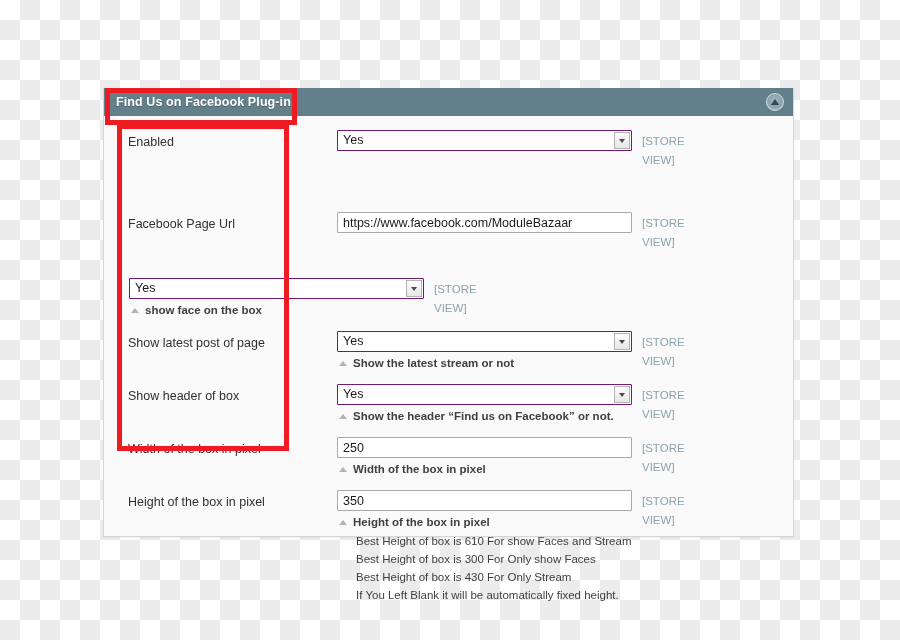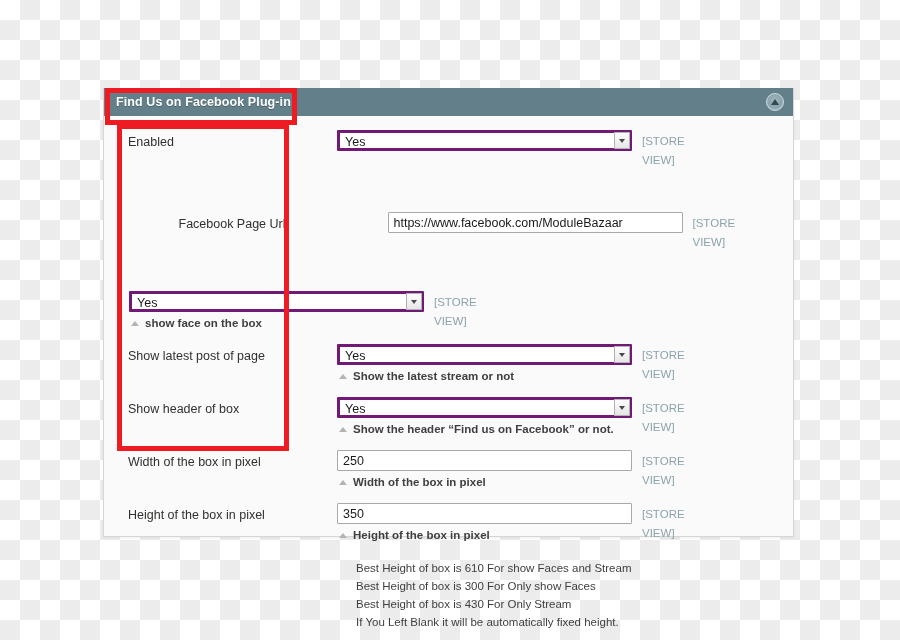--- a/index.html
+++ b/index.html
@@ -101,21 +101,21 @@
   }
 
   select.ctl {
     -webkit-appearance: none;
     appearance: none;
     width: 295px; height: 21px;
     font-family: "Liberation Sans", sans-serif;
     font-size: 12.5px;
     color: #1a1a1a;
     padding: 0 22px 0 5px;
-    border: 3px solid #701a75;
+    border: 1px solid #701a75;
     border-radius: 1px;
     background: #ffffff;
     line-height: 19px;
   }
   .select-wrap { position: relative; display: inline-block; }
   .select-wrap .arrow-btn {
     position: absolute;
     right: 2px; top: 2px;
     width: 16px; height: 17px;
     background: linear-gradient(to bottom, #fdfdfd, #e6e6e6);
@@ -152,21 +152,21 @@
     font-weight: bold;
   }
   .comment .caret {
     width: 0; height: 0;
     border-left: 4px solid transparent;
     border-right: 4px solid transparent;
     border-bottom: 5px solid #b4b4b4;
     margin: 5px 6px 0 2px;
     flex: none;
   }
-  .note-list { margin-top: 16px; padding-left: 19px; }
+  .note-list { margin-top: 2px; padding-left: 19px; }
   .note-list .note {
     font-size: 11.5px;
     color: #3f3f3f;
     line-height: 18px;
     white-space: nowrap;
   }
 
   
   .redbox {
     position: absolute;
@@ -199,21 +199,21 @@
             <option>Yes</option>
           </select>
           <span class="arrow-btn">
               <i></i>
             </span>
         </span>
       </div>
       <div class="row-scope">[STORE VIEW]</div>
     </div>
 
-    <div class="row" style="margin-bottom:39px;justify-content:center;">
+    <div class="row" style="margin-bottom:26px;">
       <div class="row-label">Facebook Page Url</div>
       <div class="row-field">
         <input class="ctl" type="text" value="https://www.facebook.com/ModuleBazaar" style="">
       </div>
       <div class="row-scope">[STORE VIEW]</div>
     </div>
 
     <div class="row" style="margin-bottom:13px;">
       <div class="row-field">
         <span class="select-wrap">

